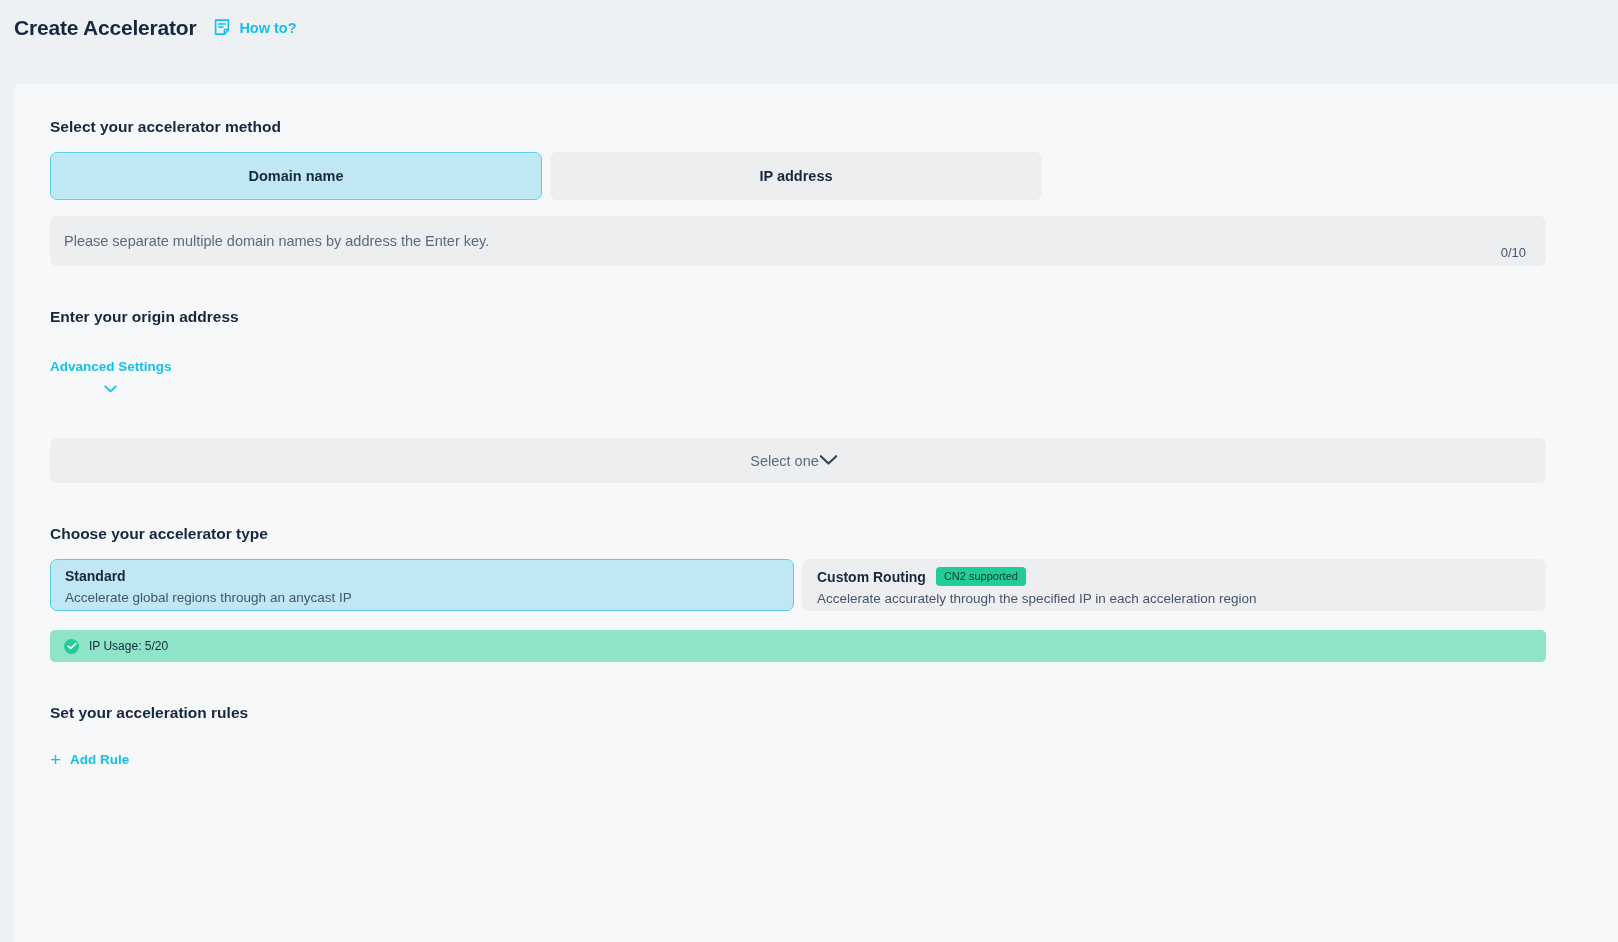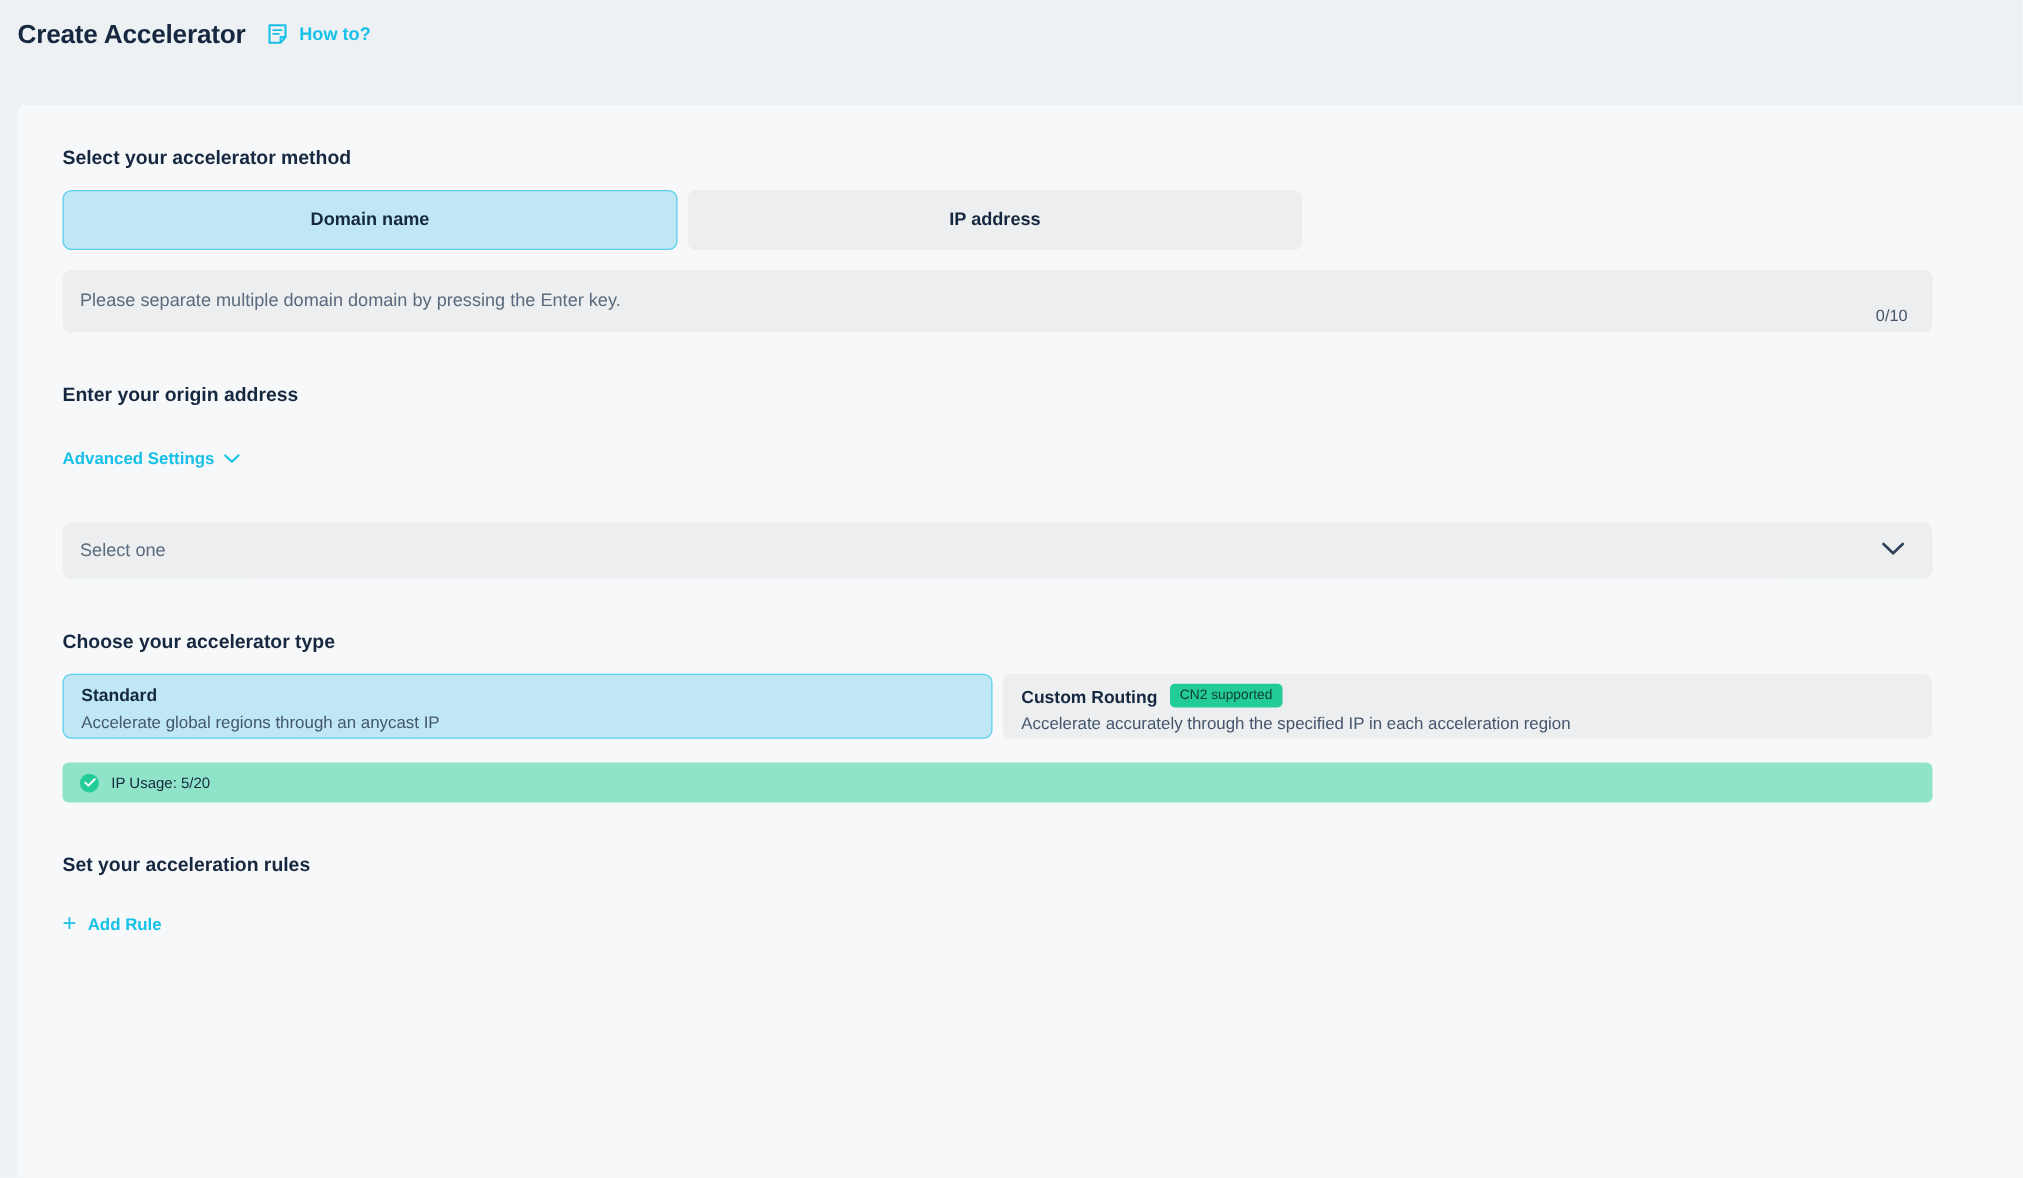--- a/index.html
+++ b/index.html
@@ -86,28 +86,28 @@
     width:1496px;height:45px;
     background:var(--field-bg);
     border-radius:7px;
     display:flex;align-items:center;
     padding:0 14px;
     cursor:text;
   }
   .adv{
     display:inline-flex;align-items:center;gap:7px;
     margin-top:17px;color:var(--cyan);
-    font-weight:bold;font-size:13.5px;cursor:pointer;
+    font-weight:bold;font-size:13.5px;cursor:pointer;flex-direction:column;
   }
 
   .select-box{
     width:1496px;height:45px;
     background:var(--field-bg);
     border-radius:7px;
-    display:flex;align-items:center;justify-content:space-between;
+    display:flex;align-items:center;justify-content:center;
     padding:0 22px 0 14px;cursor:pointer;
   }
 
   .type-row{display:flex;gap:8px;}
   .type-card{
     height:52px;border-radius:7px;
     background:var(--field-bg);
     padding:7px 14px 0 14px;
     cursor:pointer;border:1px solid transparent;
   }
@@ -192,21 +192,21 @@
   <div class="method-row">
     <div class="method-btn selected">
       <span>Domain name</span>
     </div>
     <div class="method-btn">
       <span>IP address</span>
     </div>
   </div>
 
   <div class="textarea-box">
-    <span class="ph">Please separate multiple domain domain by pressing the Enter key.</span>
+    <span class="ph">Please separate multiple domain names by address the Enter key.</span>
     <span class="counter">0/10</span>
   </div>
 
   <div class="gap-lg"></div>
 
   
   <h2 class="section-title">Enter your origin address</h2>
   <div class="adv">
     <span>Advanced Settings</span>
     <span>

